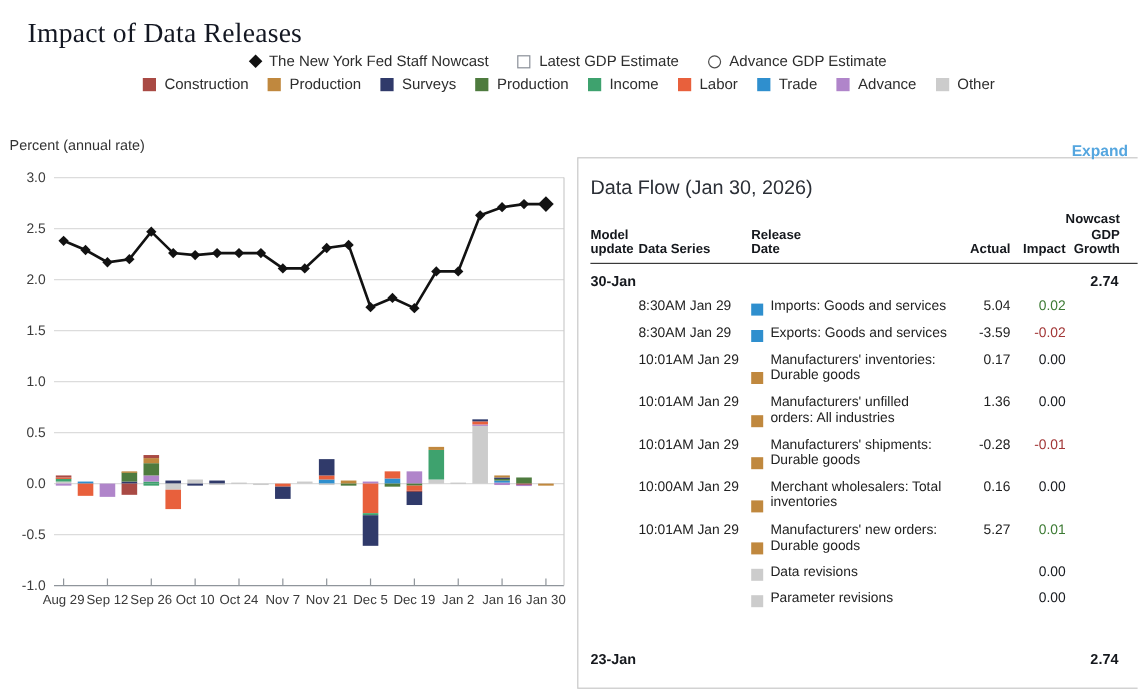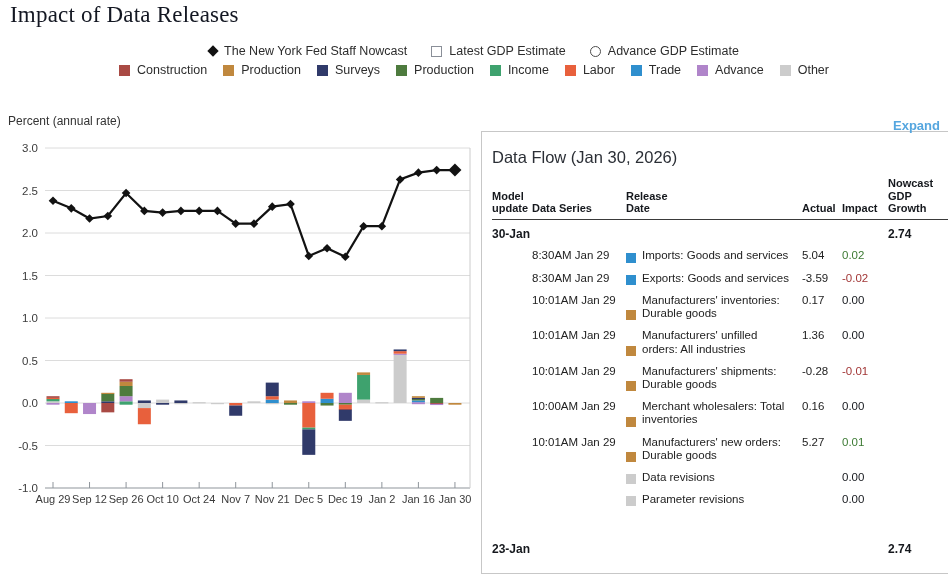--- a/index.html
+++ b/index.html
@@ -1,18 +1,18 @@
 <!DOCTYPE html>
 <html><head>
 <meta charset="utf-8">
 <style>
   html,body{margin:0;padding:0;}
   body{width:948px;height:579px;position:relative;overflow:hidden;background:#fff;
        font-family:"Liberation Sans",sans-serif;-webkit-font-smoothing:antialiased;}
-  .page-title{position:absolute;left:10px;top:2px;margin:0;font-family:"Liberation Serif",serif;
+  .page-title{position:absolute;left:10px;top:2px;margin:13px;font-family:"Liberation Serif",serif;
       font-size:23px;font-weight:400;color:#131722;letter-spacing:.2px;}
   .legend-row{position:absolute;left:0;right:0;display:flex;justify-content:center;align-items:center;}
   .legend-row-1{top:44px;gap:24px;}
   .legend-row-2{top:63px;gap:16px;}
   .legend-item{display:flex;align-items:center;gap:7px;font-size:12.5px;color:#2d2d2d;}
   .mk-diamond{width:8px;height:8px;background:#111;transform:rotate(45deg);flex:0 0 auto;}
   .mk-square{width:9px;height:9px;border:1.6px solid #8a8f98;background:#fff;flex:0 0 auto;}
   .mk-circle{width:9px;height:9px;border:1.6px solid #4d4d4d;border-radius:50%;background:#fff;flex:0 0 auto;}
   .mk-cat{width:11px;height:11px;flex:0 0 auto;}
   .ylabel{position:absolute;left:8px;top:114px;font-size:12px;color:#333;z-index:3;}
@@ -20,21 +20,21 @@
       text-decoration:none;cursor:pointer;z-index:3;}
   #chart{position:absolute;left:0;top:108px;}
   
   .panel{position:absolute;left:481px;top:131px;width:540px;height:443px;border:1px solid #c7c7c7;
       box-sizing:border-box;background:#fff;padding:10px 10px 0 10px;}
   .panel-title{font-size:16.5px;color:#2b2f36;margin:6px 0 10px 0;}
   .trow{display:grid;grid-template-columns:40px 94px 176px 40px 46px 44px;align-items:start;}
   .thead{align-items:end;border-bottom:1px solid #3a3a3a;padding-bottom:4px;}
   .th{font-size:11px;font-weight:700;color:#15181d;line-height:1.15;}
   .th .wrapcap{display:inline-block;max-width:52px;}
-  .c-right{}
+  .c-right{text-align:right;}
   .cell{font-size:11.5px;color:#222;line-height:1.15;padding:4.5px 0;}
   .series-cell{display:flex;gap:6px;align-items:flex-end;padding-right:10px;box-sizing:border-box;}
   .swatch{width:10px;height:10px;margin-top:1px;flex:0 0 auto;}
   .group-row{padding:7px 0 4px 0;}
   .group-label{font-size:12px;font-weight:700;color:#15181d;}
   .group-val{font-size:12px;font-weight:700;color:#15181d;}
   .spacer-before{margin-top:24px;}
   .impact-pos{color:#3c7a33;}
   .impact-neg{color:#a23636;}
   .impact-zero{color:#15181d;}

